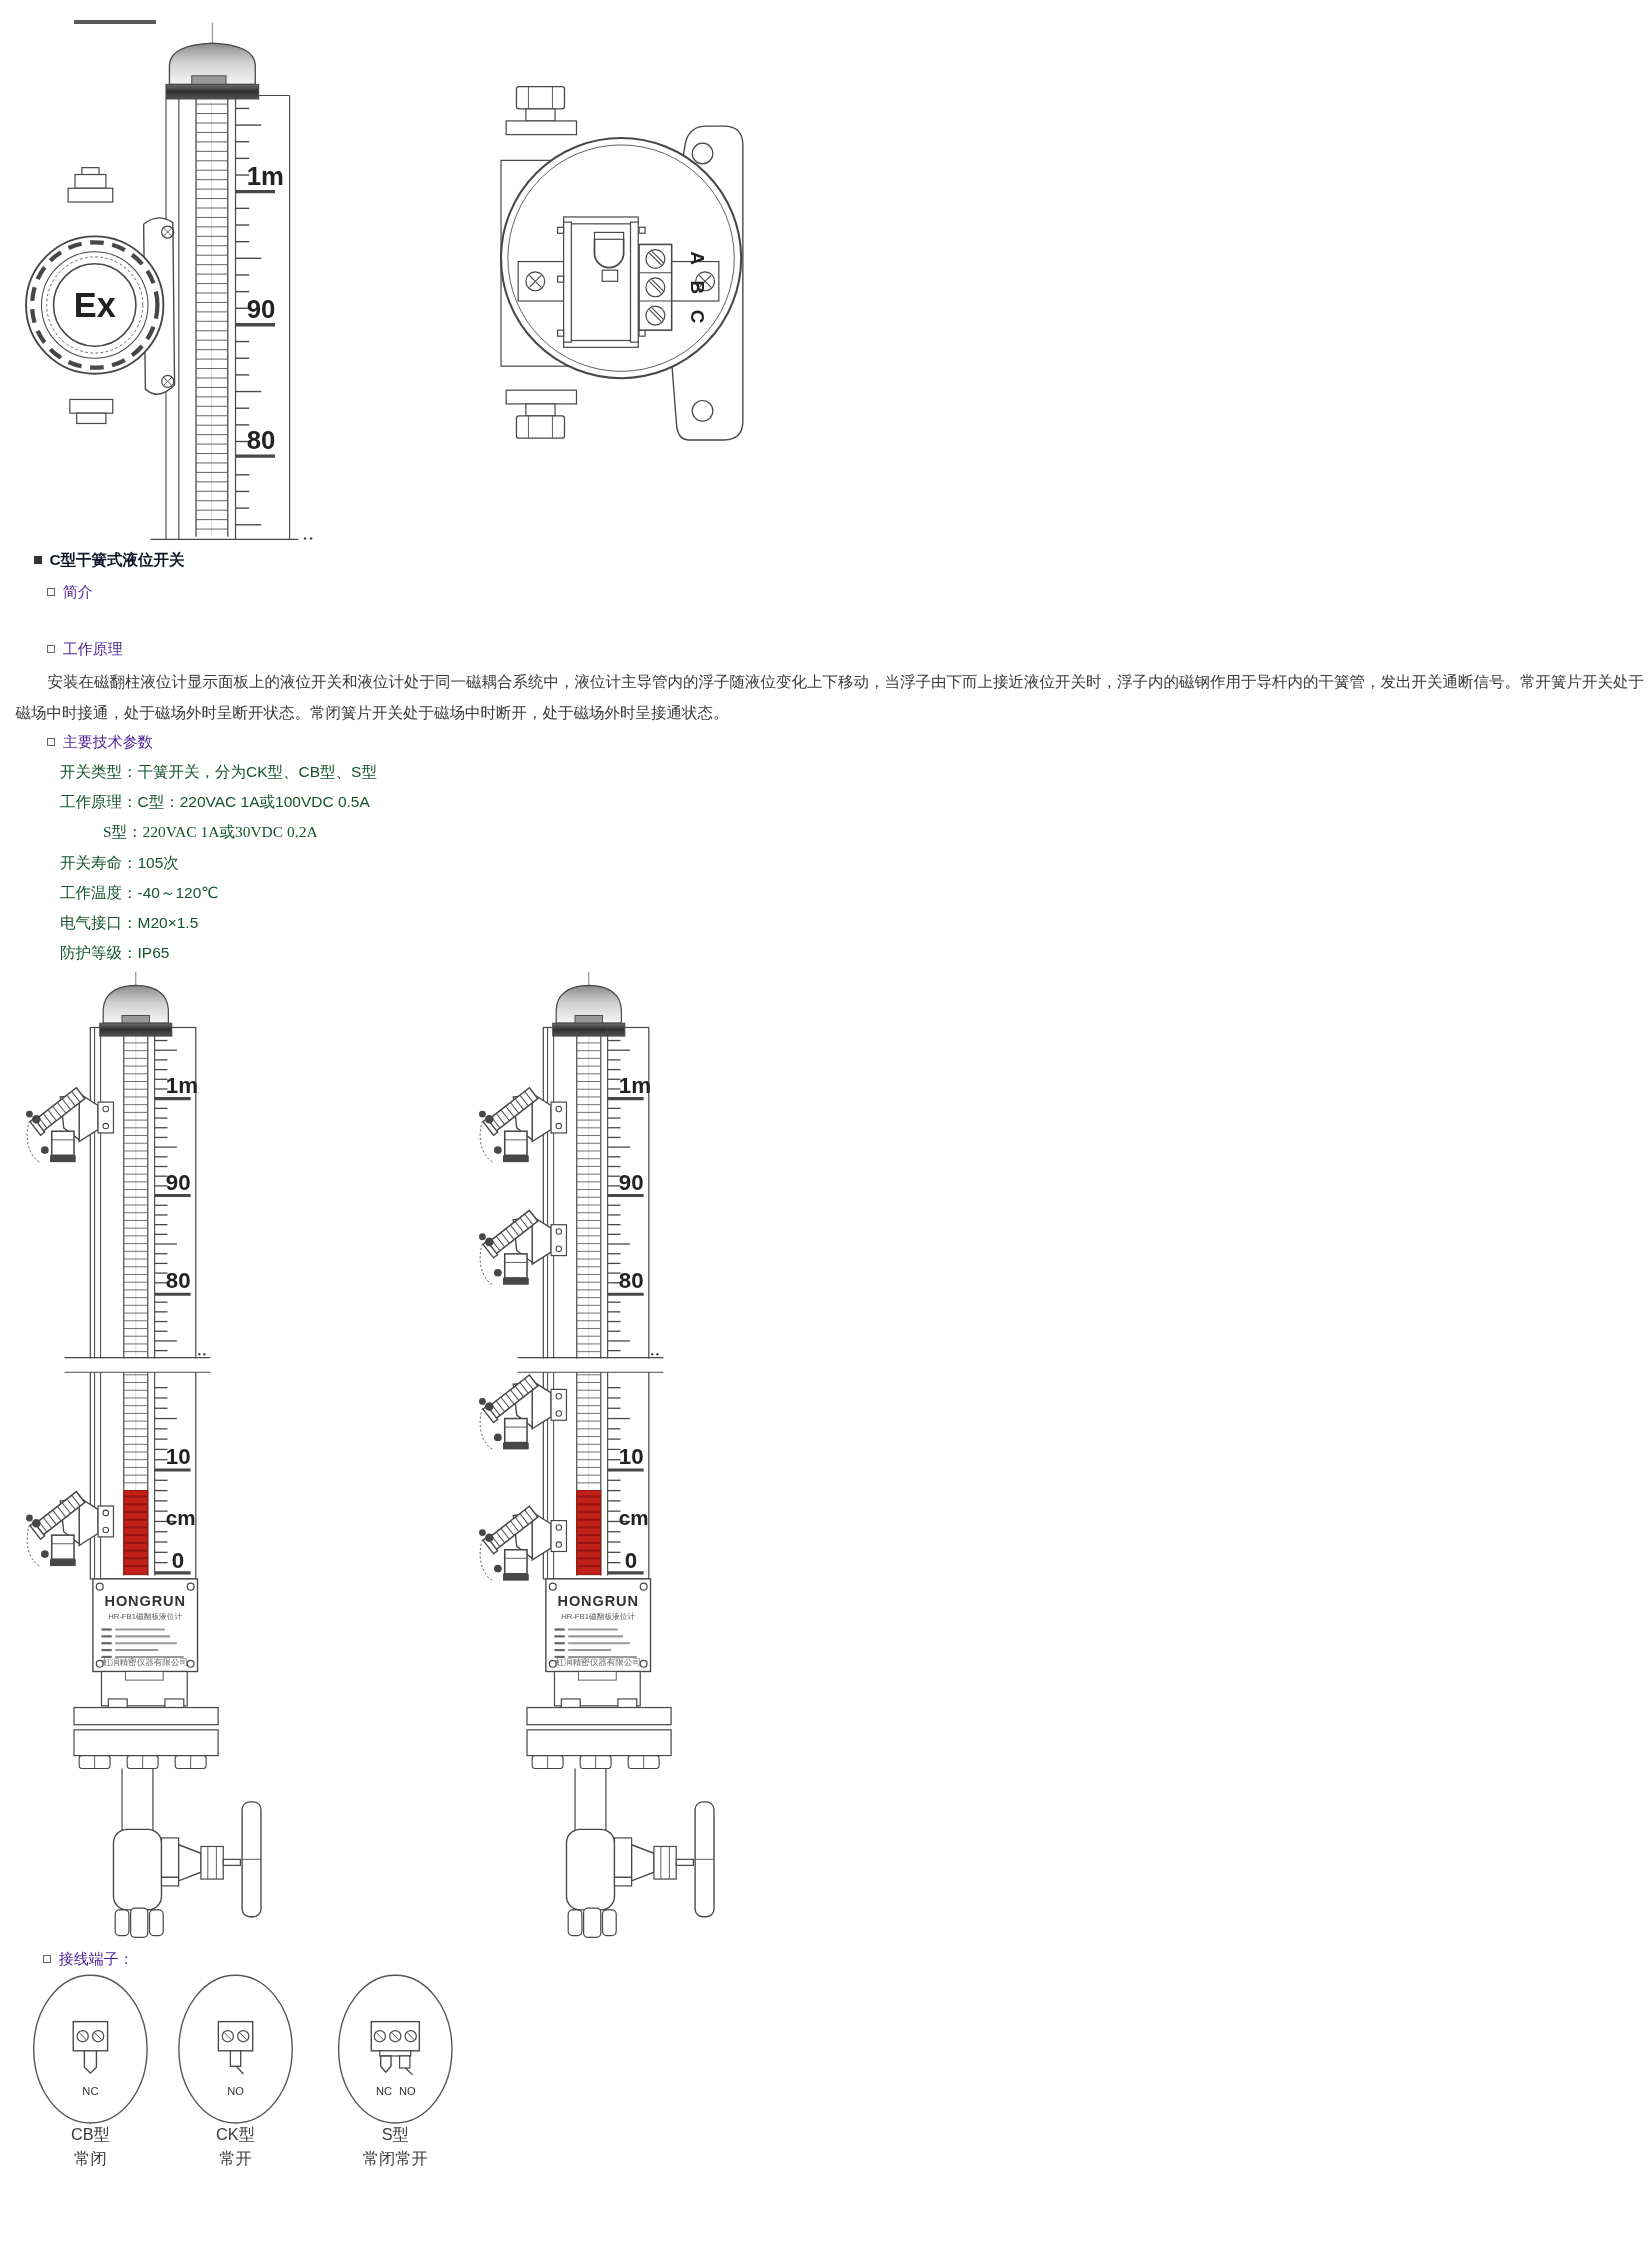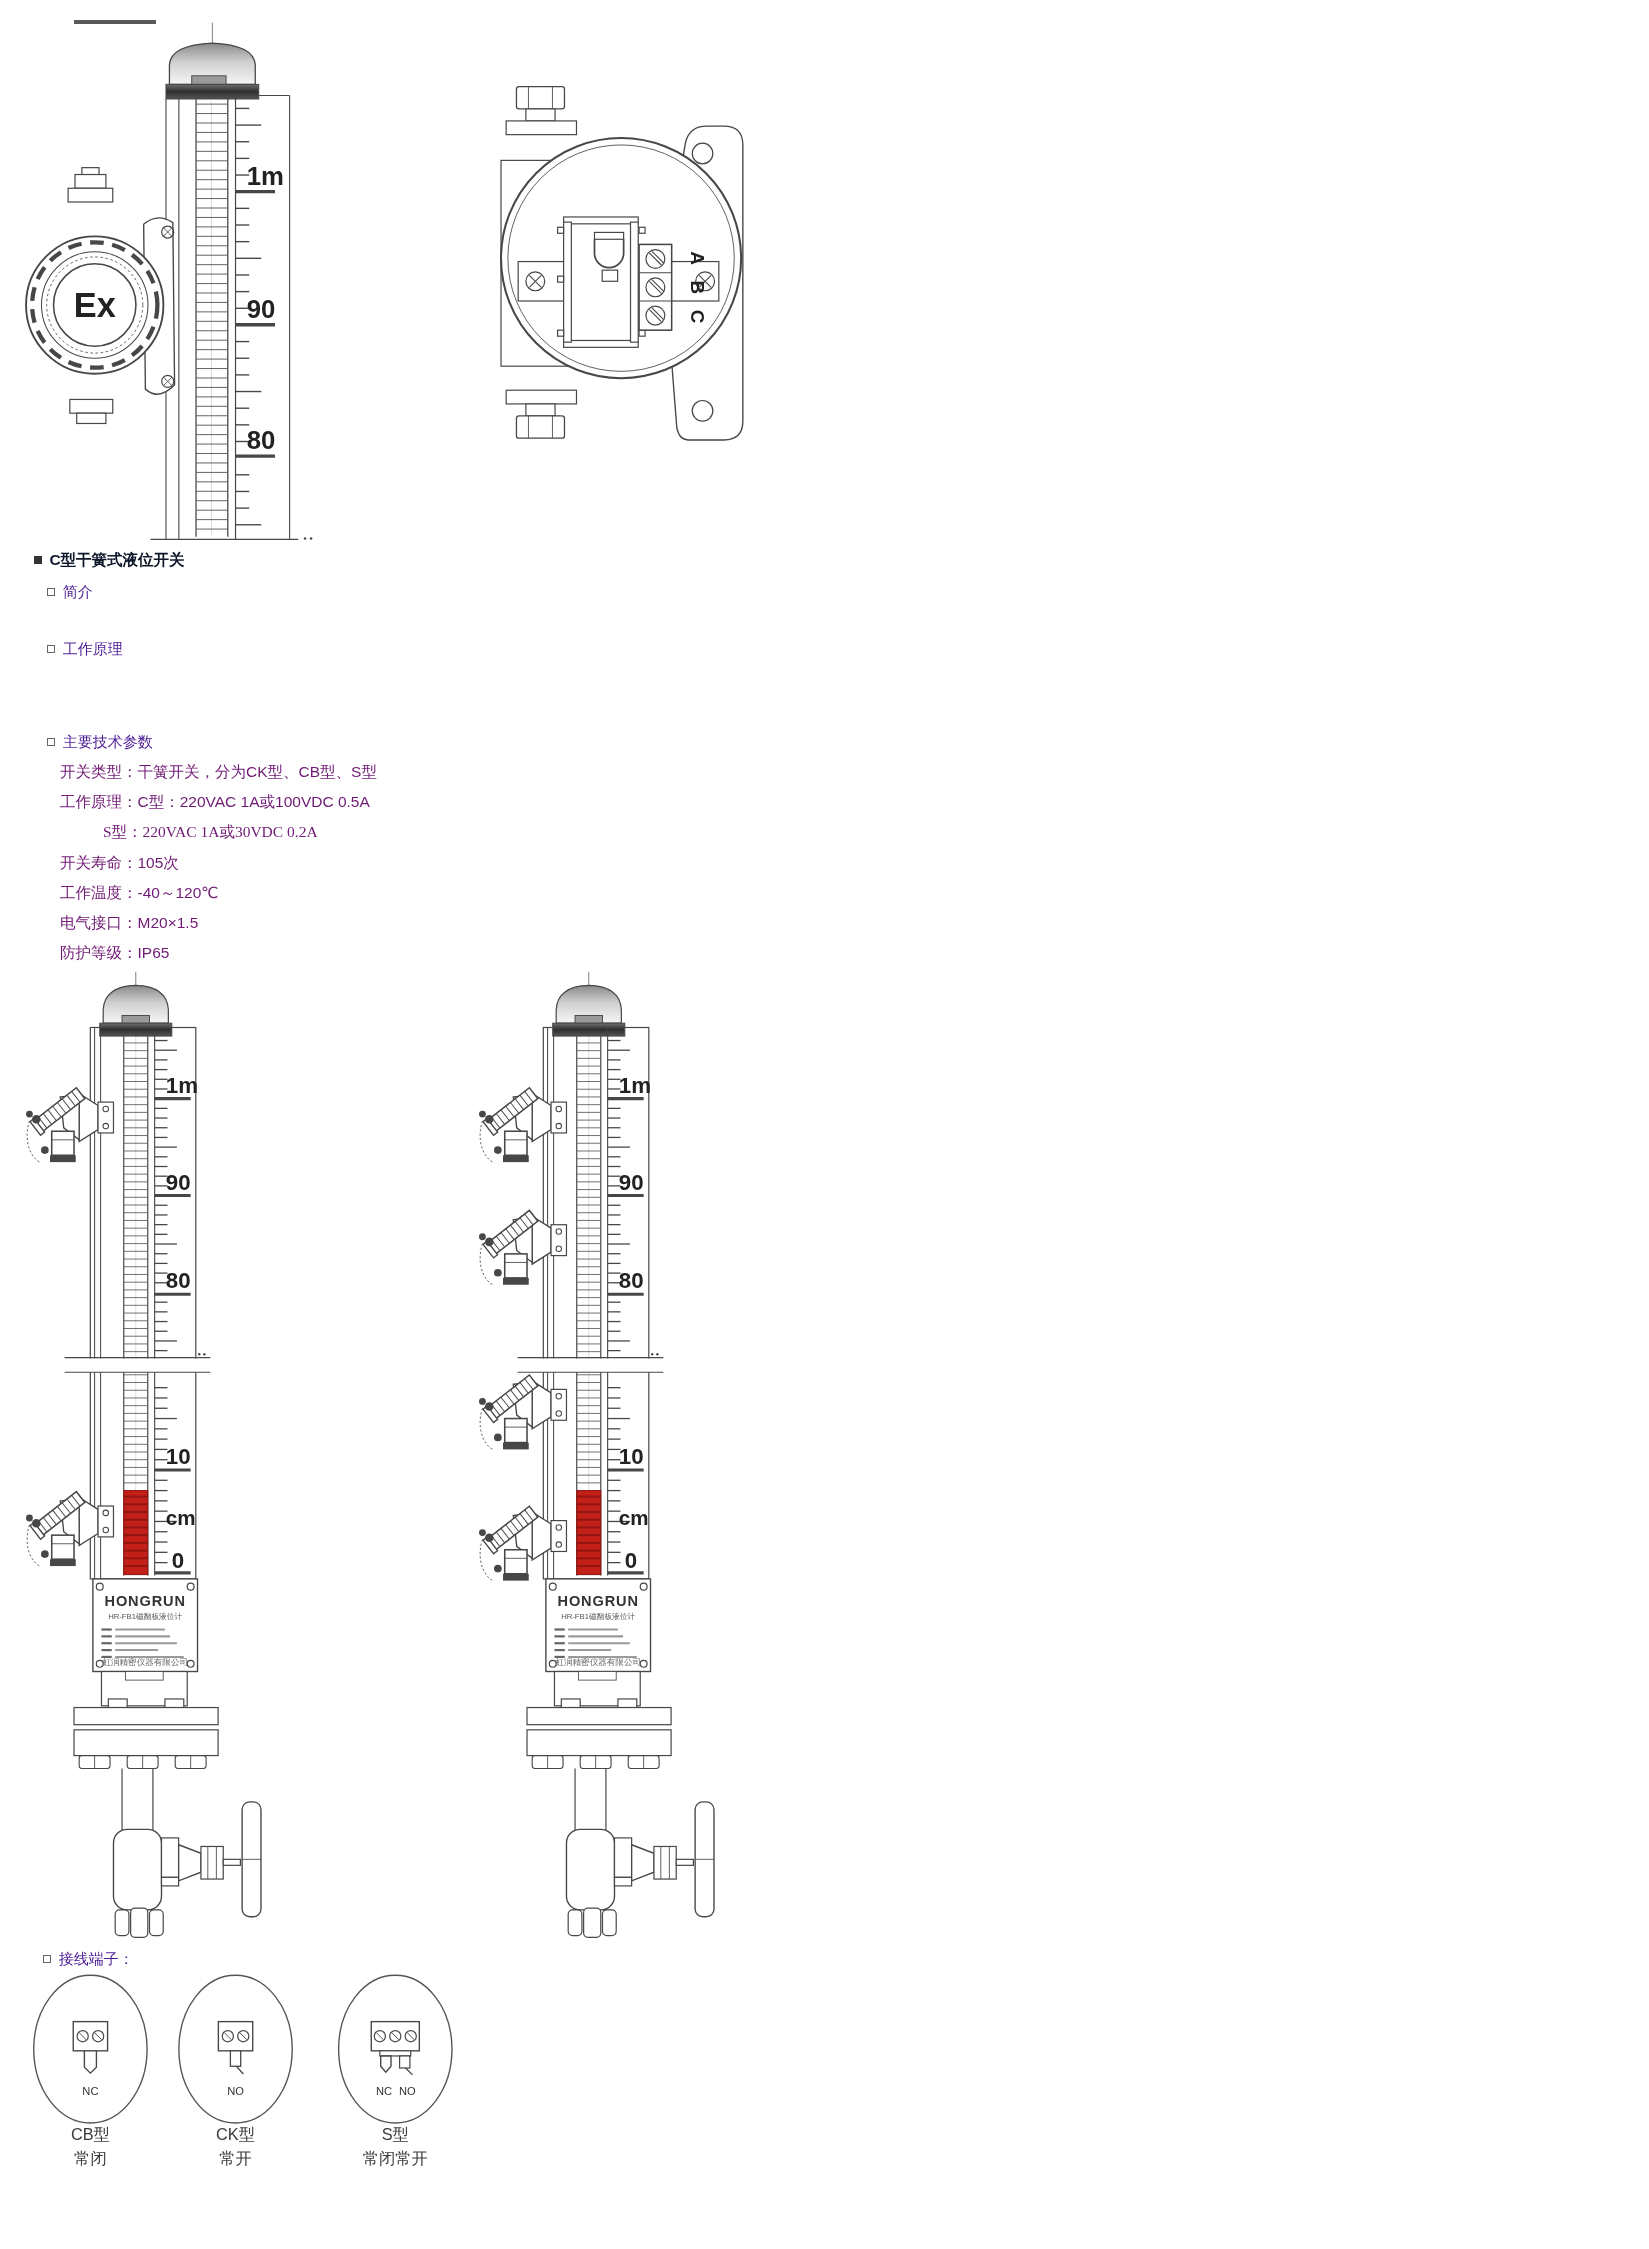--- a/index.html
+++ b/index.html
@@ -5,21 +5,21 @@
   html,body{margin:0;padding:0;background:#fff;}
   #page{position:relative;width:1649px;height:2250px;background:#ffffff;overflow:hidden;
         font-family:"Liberation Sans","DejaVu Sans",sans-serif;color:#3a3a3a;margin-top:20px;}
   .abs{position:absolute;}
   .h1{font-size:15.5px;font-weight:bold;color:#0f172a;white-space:nowrap;}
   .h2{font-size:15px;color:#4c1d95;white-space:nowrap;}
   .body-text{font-size:15.5px;color:#3a3a3a;line-height:31px;}
   .sq{display:inline-block;vertical-align:0.9px;margin-right:7.7px;}
   .sq.solid{width:7.7px;height:7.7px;background:#333;}
   .sq.hollow{width:6px;height:6px;border:1.3px solid #666;background:#fff;}
-  .param-item{font-size:15.5px;color:#701a75;margin-bottom:11.2px;white-space:nowrap;line-height:19px;}
+  .param-item{font-size:15.5px;color:#14532d;margin-bottom:11.2px;white-space:nowrap;line-height:19px;}
   .param-item.indent1{padding-left:43px;font-family:Liberation Serif, serif;}
   .footer-line{font-size:15.5px;color:#3a3a3a;margin-bottom:12px;white-space:nowrap;line-height:19px;}
   svg{display:block;}
   svg text{font-family:"Liberation Sans","DejaVu Sans",sans-serif;}
   #broken-icon{width:10.3px;height:10.3px;border:0.9px solid #c0392b;background:#f6e8e6;
     color:#c0392b;font-size:8.6px;line-height:9.4px;text-align:center;font-weight:bold;}
   #top-artifact{width:82px;height:4.3px;background:#3c3c3c;opacity:.85;}
 </style>
 </head>
 <body>
@@ -222,20 +222,21 @@
     <span class="sq solid"></span><span>C型干簧式液位开关</span>
   </div>
 
   <div class="abs h2" style="left:47px;top:563px;">
     <span class="sq hollow"></span><span>简介</span>
   </div>
 
   <div class="abs h2" style="left:47px;top:620px;">
     <span class="sq hollow"></span><span>工作原理</span>
   </div>
+  <div class="abs body-text" style="left:15.5px;top:646px;width:1631px;text-indent:32px;">安装在磁翻柱液位计显示面板上的液位开关和液位计处于同一磁耦合系统中，液位计主导管内的浮子随液位变化上下移动，当浮子由下而上接近液位开关时，浮子内的磁钢作用于导杆内的干簧管，发出开关通断信号。常开簧片开关处于磁场中时接通，处于磁场外时呈断开状态。常闭簧片开关处于磁场中时断开，处于磁场外时呈接通状态。</div>
 
   <div class="abs h2" style="left:47px;top:713px;">
     <span class="sq hollow"></span><span>主要技术参数</span>
   </div>
   <div id="params-list" class="abs" style="left:60px;top:742px;">
       <div class="param-item">开关类型：干簧开关，分为CK型、CB型、S型</div>
       <div class="param-item">工作原理：C型：220VAC 1A或100VDC 0.5A</div>
       <div class="param-item indent1">S型：220VAC 1A或30VDC 0.2A</div>
       <div class="param-item">开关寿命：105次</div>
       <div class="param-item">工作温度：-40～120℃</div>

